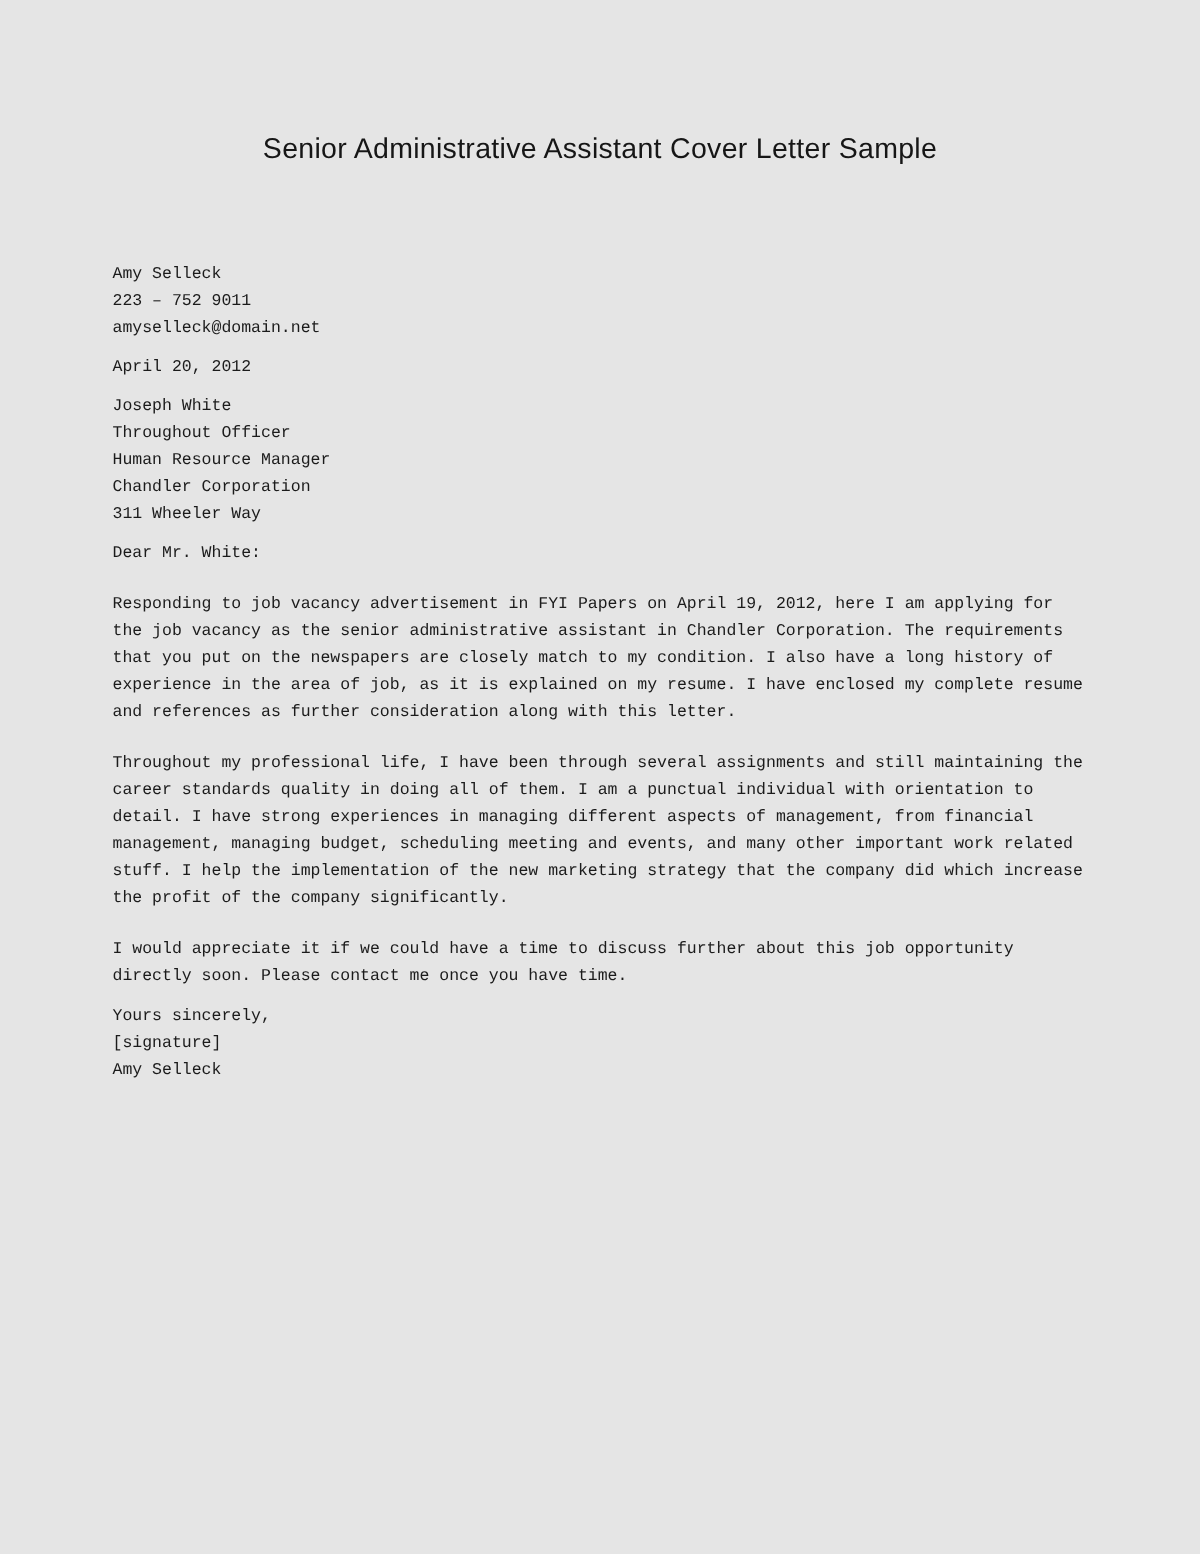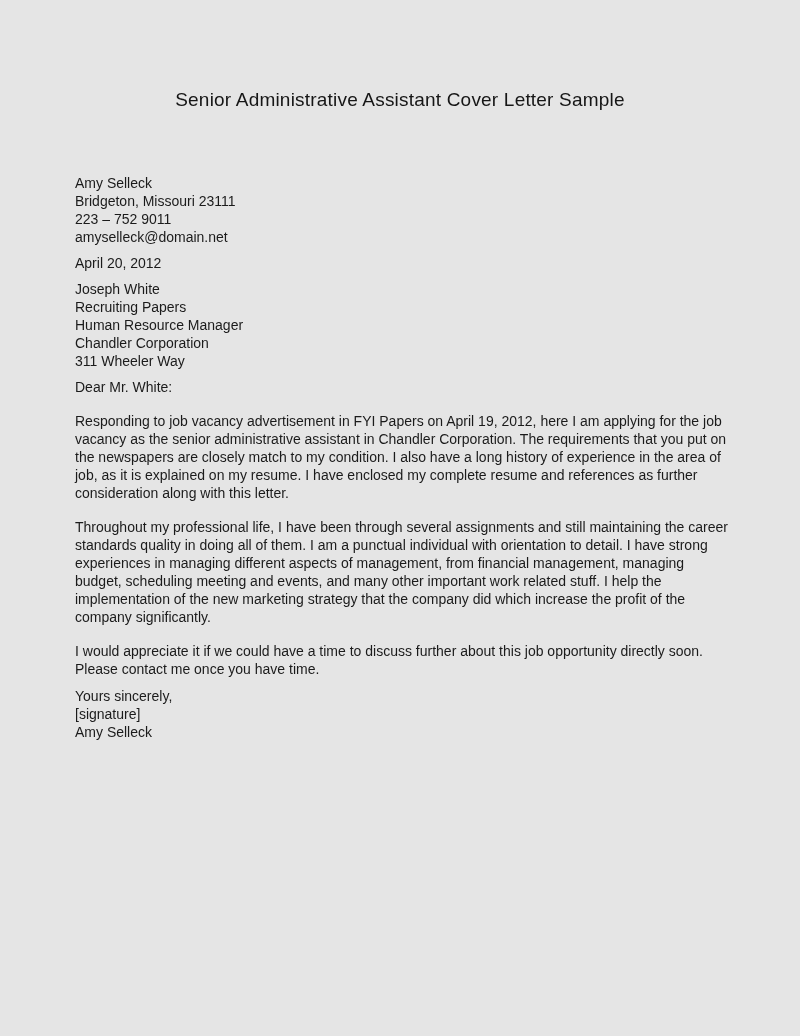--- a/index.html
+++ b/index.html
@@ -22,22 +22,22 @@
     font-size: 19px;
     font-weight: 400;
     letter-spacing: 0.2px;
     text-align: center;
     color: #161616;
   }
   .letter {
     margin-top: 63px;
     padding-left: 75px;
     padding-right: 72px;
-    font-family: Liberation Sans, sans-serif;
-    font-size: 14px;
+    font-family: Liberation Mono, monospace;
+    font-size: 11px;
     line-height: 18px;
     color: #1b1b1b;
   }
   .block {
     margin: 0 0 8px 0;
   }
   .line {
     white-space: nowrap;
   }
   p.para {
@@ -52,30 +52,29 @@
 <body>
 
 <div class="page">
 
   <h1 class="title">Senior Administrative Assistant Cover Letter Sample</h1>
 
   <div class="letter">
 
     <div class="block">
       <div class="line">Amy Selleck</div>
-      <div class="line">Bridgeton, Missouri 23111</div>
       <div class="line">223 – 752 9011</div>
       <div class="line">amyselleck@domain.net</div>
     </div>
 
     <div class="block line">April 20, 2012</div>
 
     <div class="block">
       <div class="line">Joseph White</div>
-      <div class="line">Recruiting Papers</div>
+      <div class="line">Throughout Officer</div>
       <div class="line">Human Resource Manager</div>
       <div class="line">Chandler Corporation</div>
       <div class="line">311 Wheeler Way</div>
     </div>
 
     <div class="block line">Dear Mr. White:</div>
 
     <p class="para">Responding to job vacancy advertisement in FYI Papers on April 19, 2012, here I am applying for the job vacancy as the senior administrative assistant in Chandler Corporation. The requirements that you put on the newspapers are closely match to my condition. I also have a long history of experience in the area of job, as it is explained on my resume. I have enclosed my complete resume and references as further consideration along with this letter.</p>
     <p class="para">Throughout my professional life, I have been through several assignments and still maintaining the career standards quality in doing all of them. I am a punctual individual with orientation to detail. I have strong experiences in managing different aspects of management, from financial management, managing budget, scheduling meeting and events, and many other important work related stuff. I help the implementation of the new marketing strategy that the company did which increase the profit of the company significantly.</p>
     <p class="para">I would appreciate it if we could have a time to discuss further about this job opportunity directly soon. Please contact me once you have time.</p>

